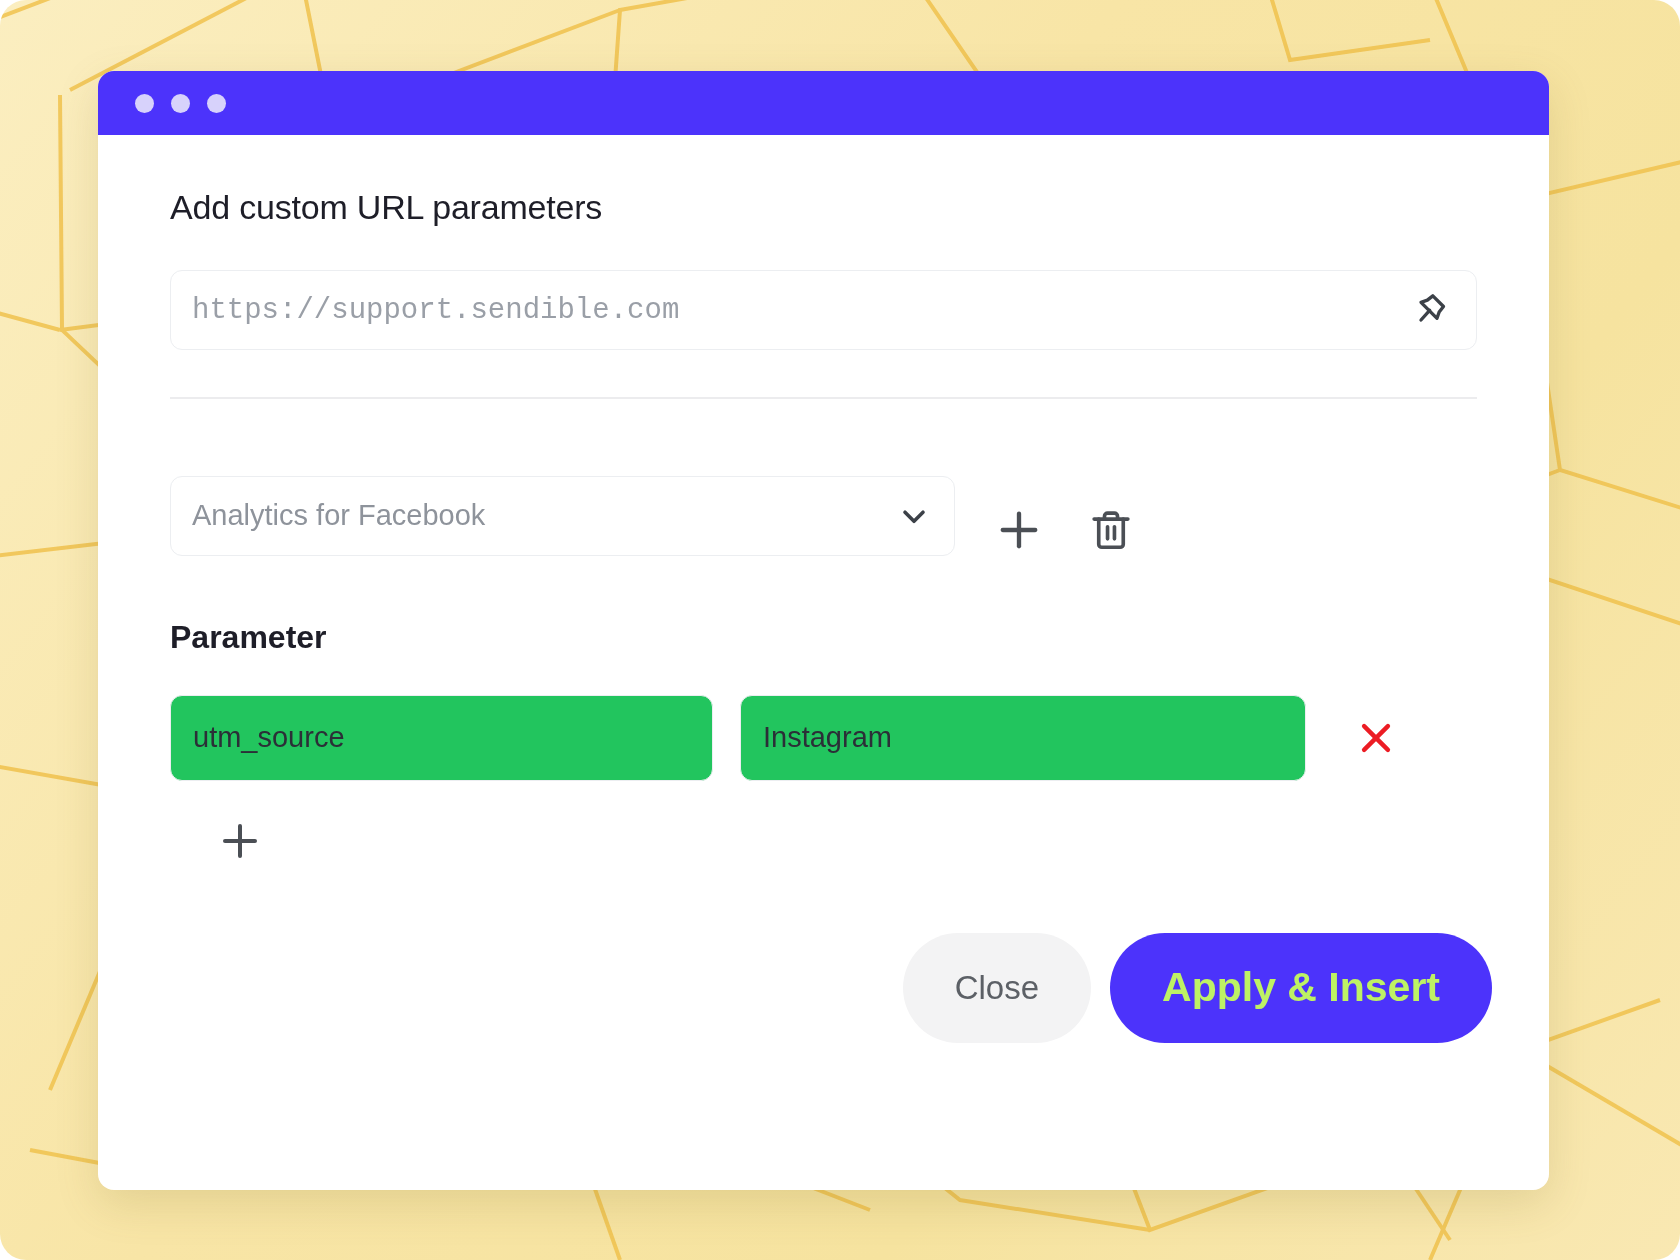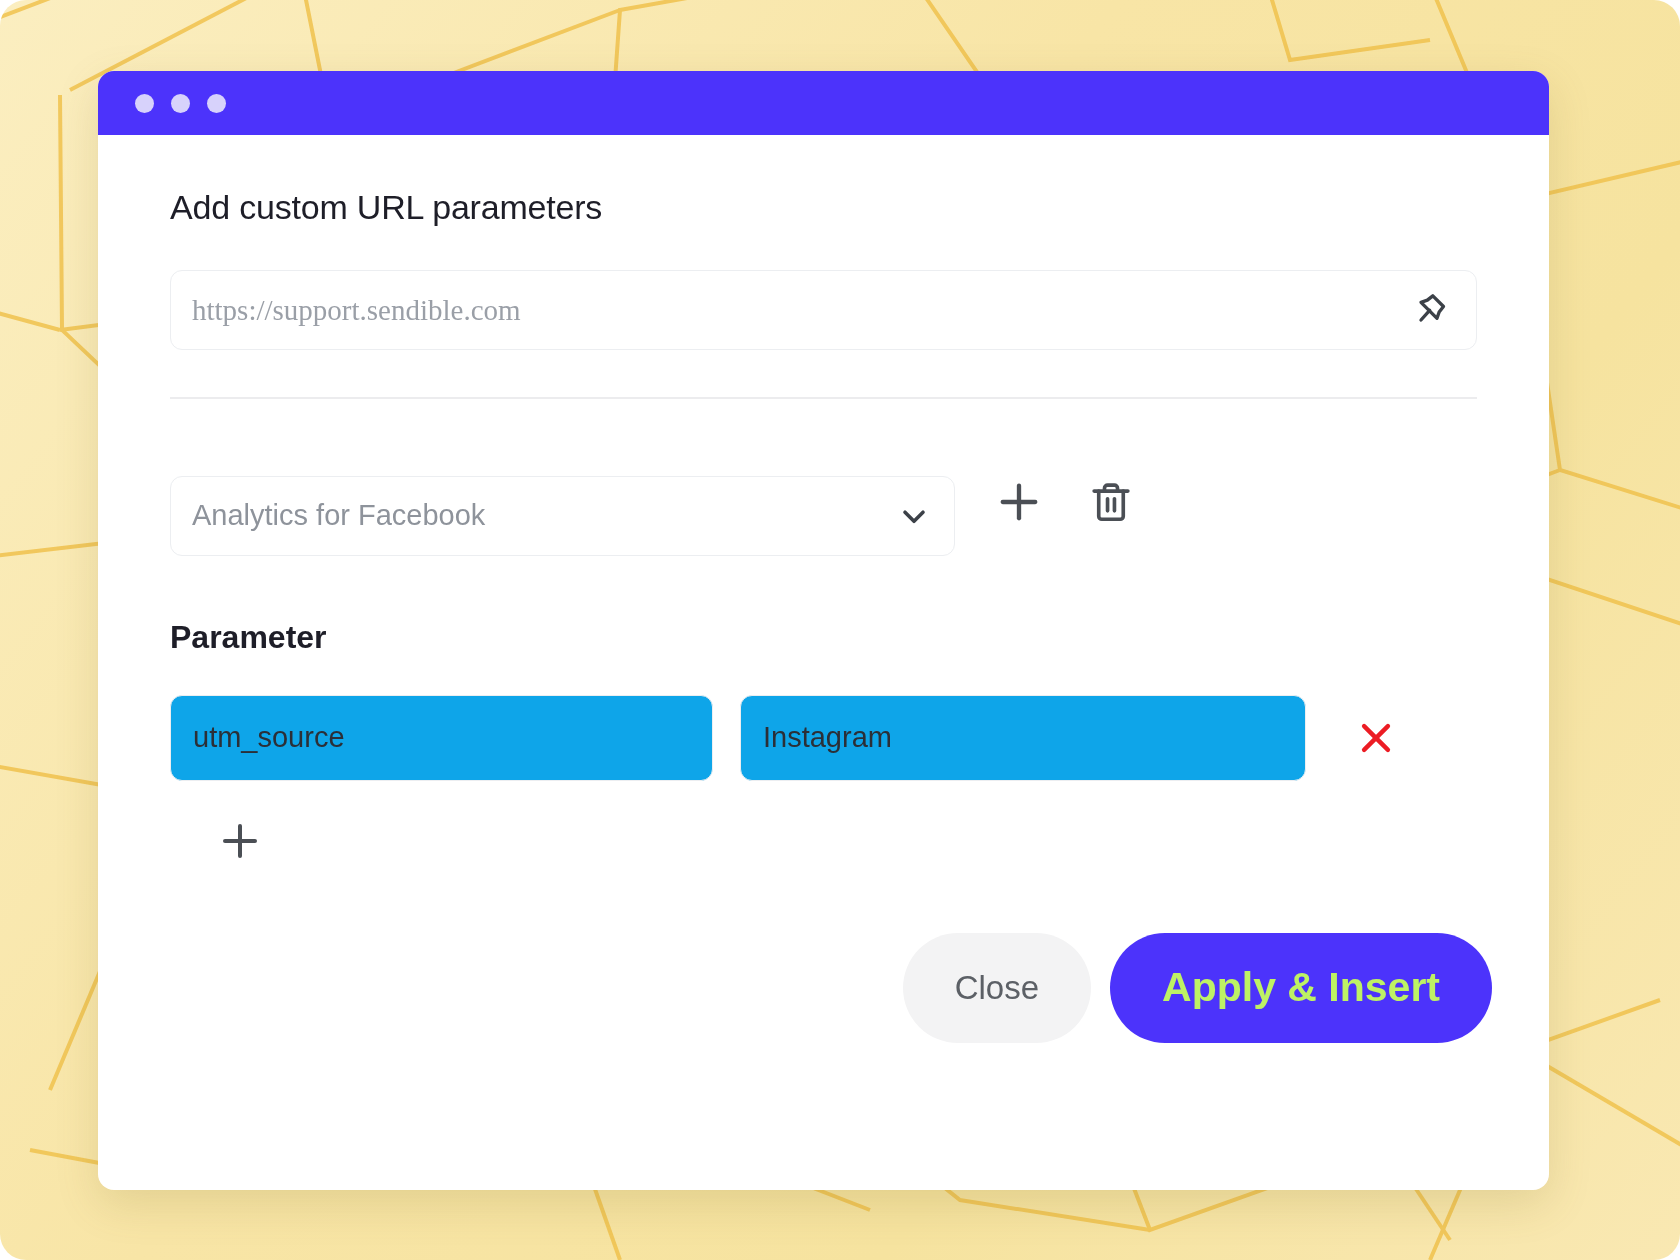--- a/index.html
+++ b/index.html
@@ -74,41 +74,41 @@
   }
 
   #url-field {
     margin-top: 43px;
     padding: 0 24px 0 21px;
     justify-content: space-between;
   }
   #url-input {
     border: none;
     outline: none;
-    font-family: Liberation Serif, serif;
+    font-family: Liberation Mono, monospace;
     font-size: 29px;
     color: #4e545d;
     background: transparent;
     flex: 1;
     height: 100%;
   }
   #url-input::placeholder { color: #9a9fa7; opacity: 1; }
 
   #pin-icon { flex: 0 0 auto; width: 40px; height: 40px; display: block; }
 
   #divider {
     height: 1.5px;
     background: #ececee;
     margin-top: 47px;
   }
 
   
   #profile-row {
     display: flex;
-    align-items: flex-start;
+    align-items: flex-end;
     margin: 77px 0 0 72px;
     gap: 0;
   }
   #profile-select {
     width: 785px;
     padding: 0 22px 0 21px;
     justify-content: space-between;
   }
   #profile-select-value {
     font-size: 29px;
@@ -140,21 +140,21 @@
     display: flex;
     align-items: center;
     margin-left: 72px;
   }
   .param-row.first { margin-top: 39px; }
   .param-row.second { margin-top: 36px; }
 
   .param-key, .param-value {
     border: 1.5px solid #eceef1;
     border-radius: 12px;
-    background: #0ea5e9;
+    background: #22c55e;
     height: 86px;
     font-family: "Liberation Sans", sans-serif;
     font-size: 29px;
     color: #2b2f37;
     padding: 0 22px;
     outline: none;
   }
   .param-key { width: 543px; }
   .param-value { width: 566px; margin-left: 27px; }
 

